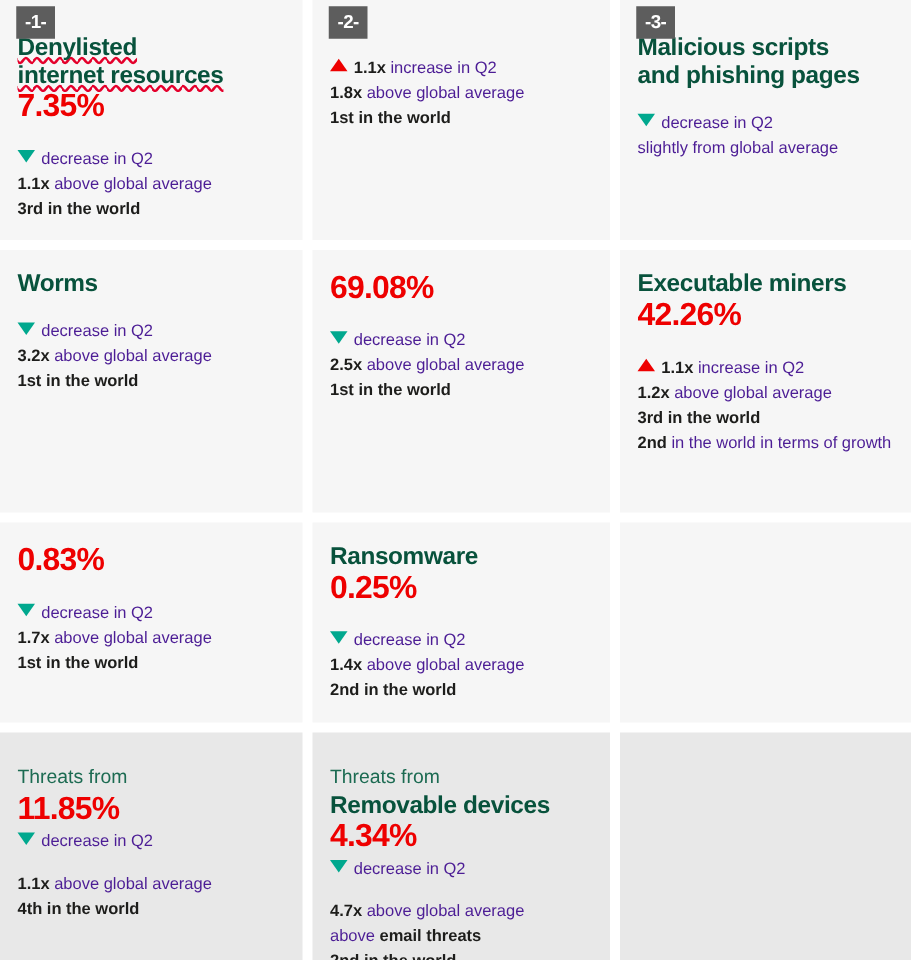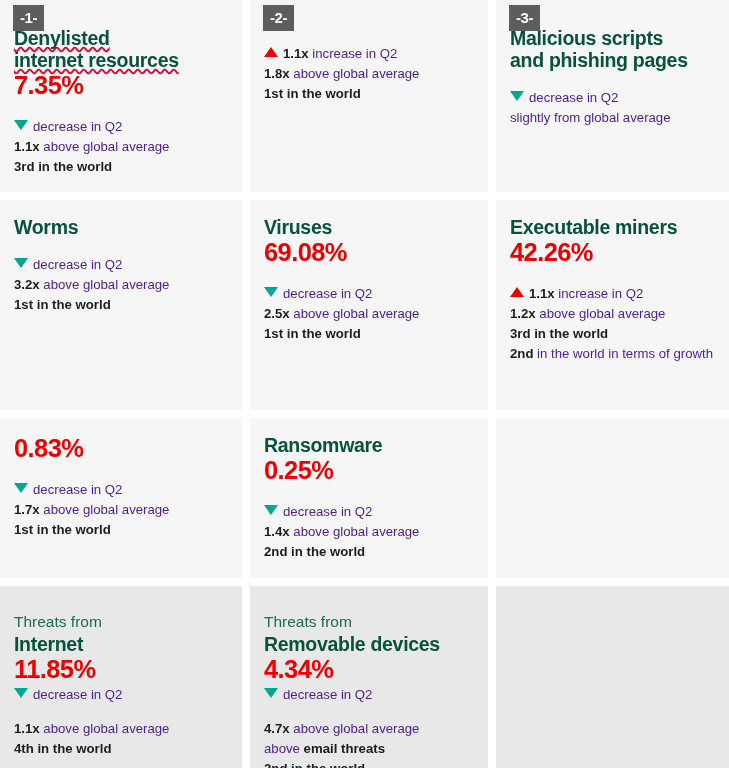--- a/index.html
+++ b/index.html
@@ -164,21 +164,20 @@
         <div class="stats">
           <span class="stat"><span class="tri down"></span><span class="lt">decrease in Q2</span></span>
           <span class="stat"><b>3.2x</b><span class="lt"> above global average</span></span>
           <span class="stat"><b>1st in the world</b></span>
         </div>
       </div>
     </div>
     <div class="card norank">
       <div class="body">
         <div class="title-wrap">
-          <div class="title">Viruses</div>
           <div class="pct">69.08%</div>
         </div>
         <div class="stats">
           <span class="stat"><span class="tri down"></span><span class="lt">decrease in Q2</span></span>
           <span class="stat"><b>2.5x</b><span class="lt"> above global average</span></span>
           <span class="stat"><b>1st in the world</b></span>
         </div>
       </div>
     </div>
     <div class="card norank">
@@ -218,21 +217,20 @@
           <span class="stat"><b>1.4x</b><span class="lt"> above global average</span></span>
           <span class="stat"><b>2nd in the world</b></span>
         </div>
       </div>
     </div>
     <div class="card empty"></div>
     <div class="card shaded threat">
       <div class="body">
         <div class="title-wrap">
           <div class="eyebrow">Threats from</div>
-          <div class="title">Internet</div>
           <div class="pct">11.85%</div>
         </div>
         <div class="stats">
           <span class="stat"><span class="tri down"></span><span class="lt">decrease in Q2</span></span>
         </div>
         <div class="stats stats2">
           <span class="stat"><b>1.1x</b><span class="lt"> above global average</span></span>
           <span class="stat"><b>4th in the world</b></span>
         </div>
       </div>

